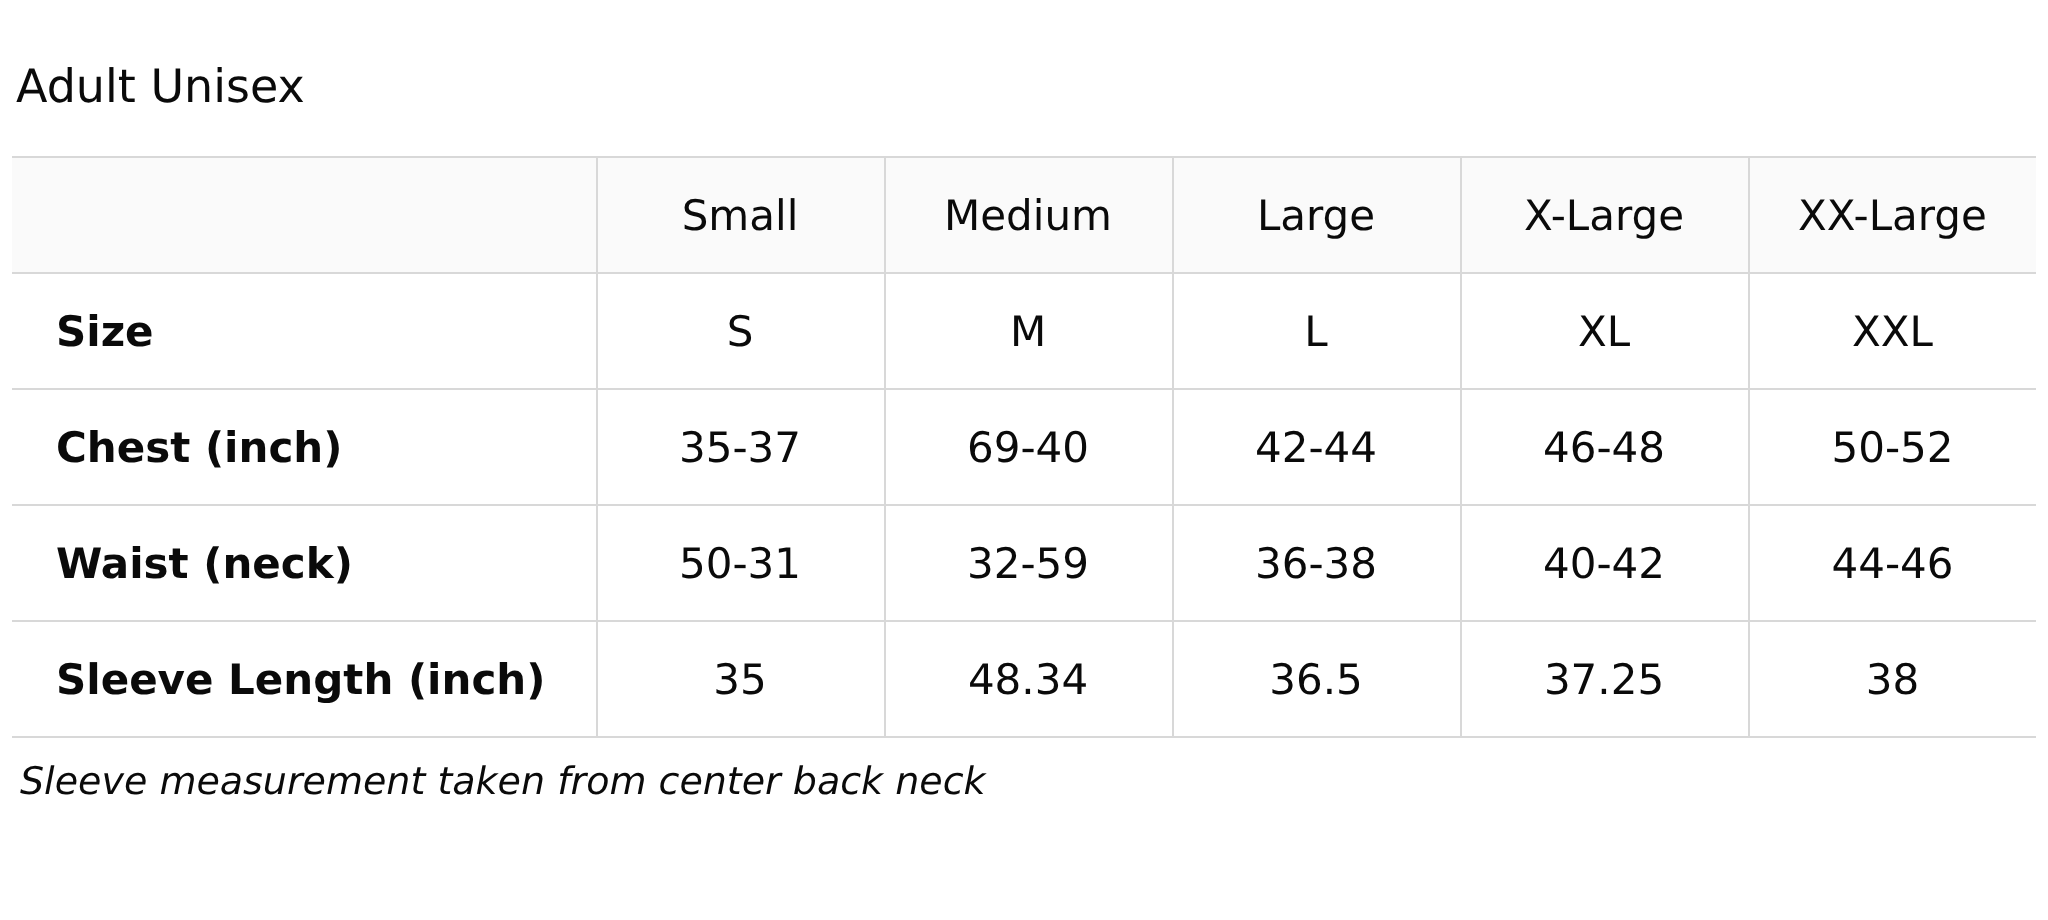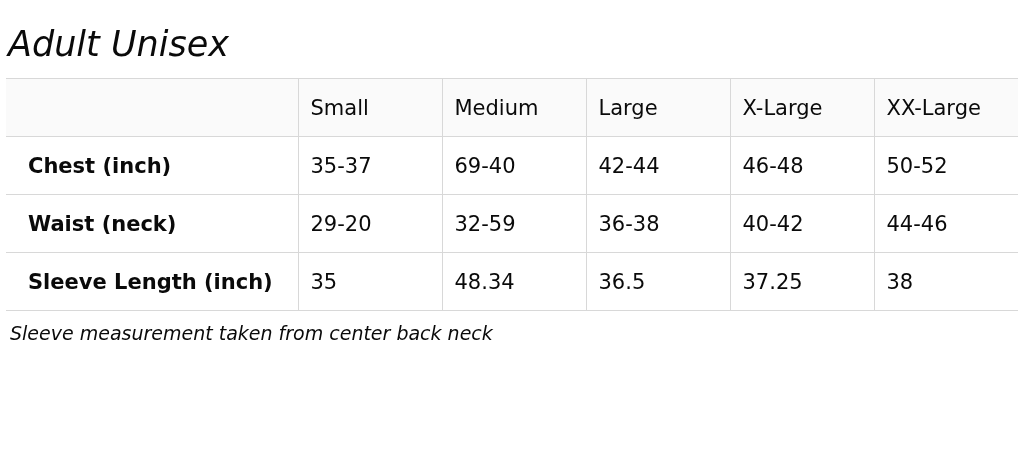--- a/index.html
+++ b/index.html
@@ -22,39 +22,38 @@
     position: relative;
   }
   .title {
     font-size: 29px;
     font-weight: bold;
     letter-spacing: -0.2px;
     margin: 6px 0 0 6px;
     line-height: 36px;
   }
   .subtitle {
-    font-size: 35px;
+    font-size: 23px;
     font-weight: normal;
     margin: 26px 0 0 6px;
     line-height: 36px;
-    font-style: italic;
   }
   table.sizing {
     border-collapse: collapse;
     width: 1012px;
     margin: 16px 0 0 4px;
     table-layout: fixed;
   }
   table.sizing td, table.sizing th {
     border: 1px solid #d8d8d8;
     height: 58px;
     padding: 0 12px;
     font-size: 21px;
     font-weight: normal;
-    text-align: left;
+    text-align: center;
     vertical-align: middle;
     box-sizing: border-box;
   }
   table.sizing th.corner {
     background: #fafafa;
     border-left: none;
   }
   table.sizing th.colhead {
     background: #fafafa;
     font-weight: normal;
@@ -102,30 +101,38 @@
         <th class="corner"></th>
         <th class="colhead">Small</th>
         <th class="colhead">Medium</th>
         <th class="colhead">Large</th>
         <th class="colhead">X-Large</th>
         <th class="colhead">XX-Large</th>
       </tr>
     </thead>
     <tbody>
       <tr>
+        <td class="rowhead">Size</td>
+        <td>S</td>
+        <td>M</td>
+        <td>L</td>
+        <td>XL</td>
+        <td>XXL</td>
+      </tr>
+      <tr>
         <td class="rowhead">Chest (inch)</td>
         <td>35-37</td>
         <td>69-40</td>
         <td>42-44</td>
         <td>46-48</td>
         <td>50-52</td>
       </tr>
       <tr>
         <td class="rowhead">Waist (neck)</td>
-        <td>29-20</td>
+        <td>50-31</td>
         <td>32-59</td>
         <td>36-38</td>
         <td>40-42</td>
         <td>44-46</td>
       </tr>
       <tr>
         <td class="rowhead">Sleeve Length (inch)</td>
         <td>35</td>
         <td>48.34</td>
         <td>36.5</td>

